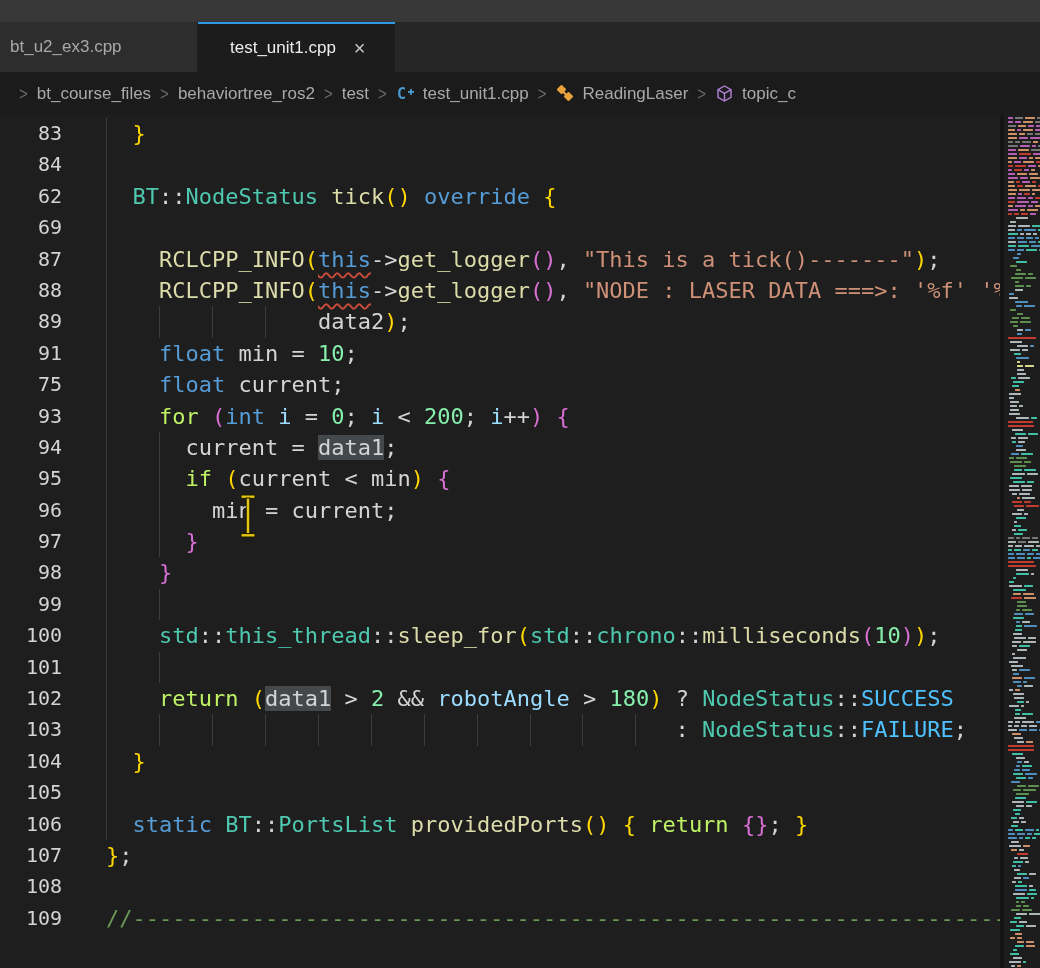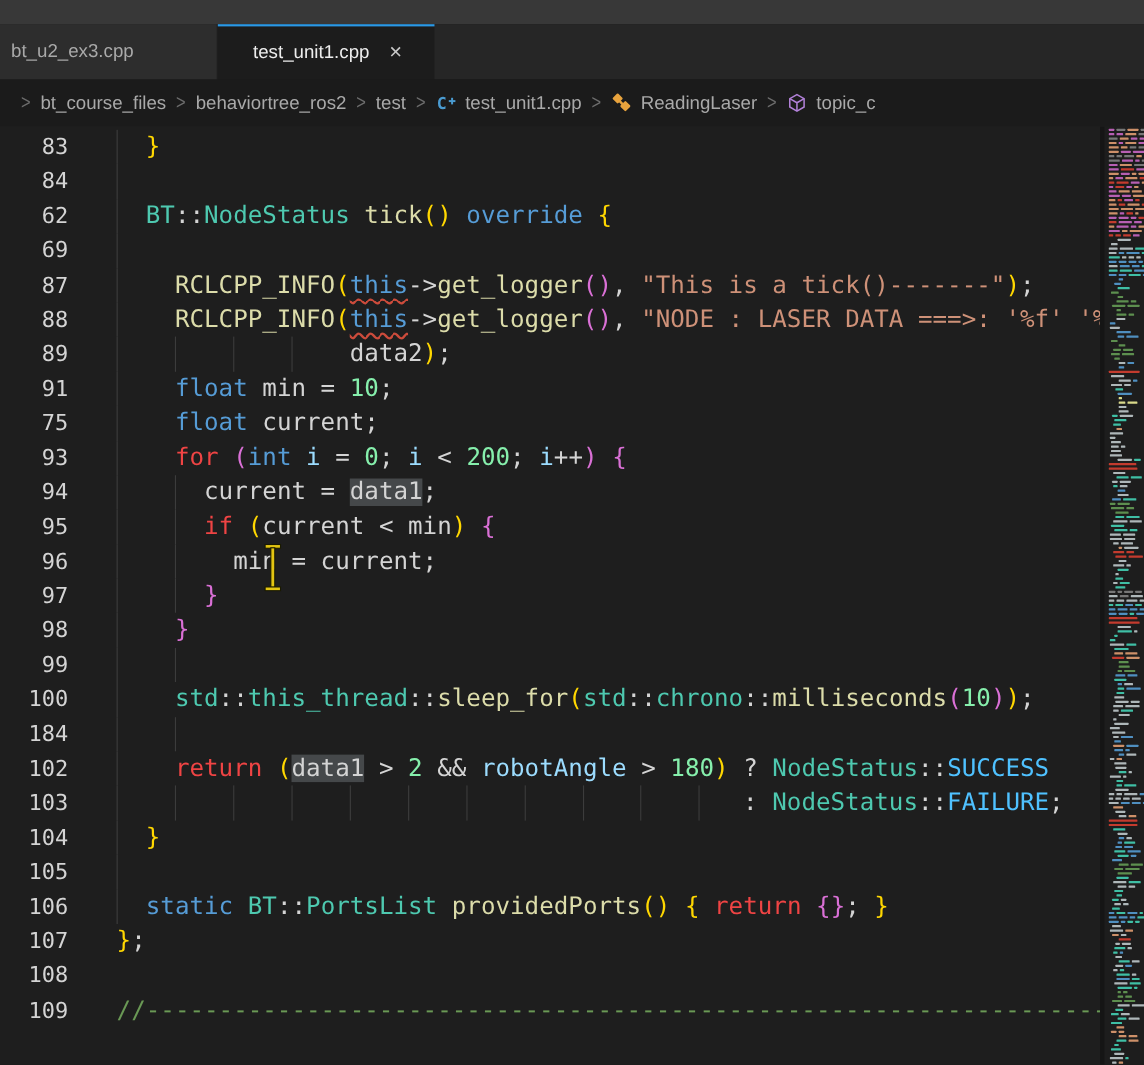--- a/index.html
+++ b/index.html
@@ -38,21 +38,21 @@
       font-size:20px;line-height:31.4px;}
   .cl{position:absolute;left:106px;top:0;margin:0;font:inherit;}
   .guide{position:absolute;top:0;bottom:0;width:1px;background:#3c3c3c;}
   
   .kw{color:#569CD6}.ct{color:#C586C0}.ty{color:#4EC9B0}.fn{color:#DCDCAA}
   .nu{color:#B5CEA8}.st{color:#CE9178}.vr{color:#9CDCFE}.cn{color:#4FC1FF}
   .b1{color:#FFD700}.b2{color:#DA70D6}.cm{color:#6A9955}
   .th{color:#569CD6;text-decoration:underline wavy #cc4b3b 1.5px;text-underline-offset:5px;}
   .hl{background:rgba(125,131,136,.42);}
   .row span{color:#d4d4d4;}
-  .row span.kw{color:#569CD6}.row span.ct{color:#ef4444}.row span.ty{color:#4EC9B0}
+  .row span.kw{color:#569CD6}.row span.ct{color:#bef264}.row span.ty{color:#4EC9B0}
   .row span.fn{color:#DCDCAA}.row span.nu{color:#86efac}.row span.st{color:#CE9178}
   .row span.vr{color:#9CDCFE}.row span.cn{color:#4FC1FF}.row span.b1{color:#FFD700}
   .row span.b2{color:#DA70D6}.row span.cm{color:#6A9955}
   .row span.th{color:#569CD6}
   
   .minimap{
     position:absolute;right:0;top:0;bottom:0;width:40px;
     background:#1d1d1d;border-left:4px solid #151515;box-sizing:border-box;
     padding:2px 0 0 4px;overflow:hidden;cursor:pointer;
   }
@@ -135,21 +135,21 @@
       <div class="row"><span class="ln">91</span><i class="guide" style="left: 106px;"></i><pre class="cl"><span>    </span><span class="kw">float</span><span> </span><span>min</span><span> = </span><span class="nu">10</span><span>;</span></pre></div>
       <div class="row"><span class="ln">75</span><i class="guide" style="left: 106px;"></i><pre class="cl"><span>    </span><span class="kw">float</span><span> </span><span>current</span><span>;</span></pre></div>
       <div class="row"><span class="ln">93</span><i class="guide" style="left: 106px;"></i><pre class="cl"><span>    </span><span class="ct">for</span><span> </span><span class="b2">(</span><span class="kw">int</span><span> </span><span class="vr">i</span><span> = </span><span class="nu">0</span><span>; </span><span class="vr">i</span><span> &lt; </span><span class="nu">200</span><span>; </span><span class="vr">i</span><span>++</span><span class="b2">)</span><span> </span><span class="b2">{</span></pre></div>
       <div class="row"><span class="ln">94</span><i class="guide" style="left: 106px;"></i><i class="guide" style="left: 158.944px;"></i><pre class="cl"><span>      </span><span>current</span><span> = </span><span class="hl">data1</span><span>;</span></pre></div>
       <div class="row"><span class="ln">95</span><i class="guide" style="left: 106px;"></i><i class="guide" style="left: 158.944px;"></i><pre class="cl"><span>      </span><span class="ct">if</span><span> </span><span class="b1">(</span><span>current</span><span> &lt; </span><span>min</span><span class="b1">)</span><span> </span><span class="b2">{</span></pre></div>
       <div class="row"><span class="ln">96</span><i class="guide" style="left: 106px;"></i><i class="guide" style="left: 158.944px;"></i><pre class="cl"><span>        </span><span>min</span><span> = </span><span>current</span><span>;</span></pre></div>
       <div class="row"><span class="ln">97</span><i class="guide" style="left: 106px;"></i><i class="guide" style="left: 158.944px;"></i><pre class="cl"><span>      </span><span class="b2">}</span></pre></div>
       <div class="row"><span class="ln">98</span><i class="guide" style="left: 106px;"></i><pre class="cl"><span>    </span><span class="b2">}</span></pre></div>
       <div class="row"><span class="ln">99</span><i class="guide" style="left: 106px;"></i><i class="guide" style="left: 158.944px;"></i><pre class="cl"></pre></div>
       <div class="row"><span class="ln">100</span><i class="guide" style="left: 106px;"></i><pre class="cl"><span>    </span><span class="ty">std</span><span>::</span><span class="ty">this_thread</span><span>::</span><span class="fn">sleep_for</span><span class="b1">(</span><span class="ty">std</span><span>::</span><span class="ty">chrono</span><span>::</span><span class="fn">milliseconds</span><span class="b2">(</span><span class="nu">10</span><span class="b2">)</span><span class="b1">)</span><span>;</span></pre></div>
-      <div class="row"><span class="ln">184</span><i class="guide" style="left: 106px;"></i><i class="guide" style="left: 158.944px;"></i><pre class="cl"></pre></div>
+      <div class="row"><span class="ln">101</span><i class="guide" style="left: 106px;"></i><i class="guide" style="left: 158.944px;"></i><pre class="cl"></pre></div>
       <div class="row"><span class="ln">102</span><i class="guide" style="left: 106px;"></i><pre class="cl"><span>    </span><span class="ct">return</span><span> </span><span class="b1">(</span><span class="hl">data1</span><span> &gt; </span><span class="nu">2</span><span> &amp;&amp; </span><span class="vr">robotAngle</span><span> &gt; </span><span class="nu">180</span><span class="b1">)</span><span> ? </span><span class="ty">NodeStatus</span><span>::</span><span class="cn">SUCCESS</span></pre></div>
       <div class="row"><span class="ln">103</span><i class="guide" style="left: 106px;"></i><i class="guide" style="left: 158.944px;"></i><i class="guide" style="left: 211.888px;"></i><i class="guide" style="left: 264.832px;"></i><i class="guide" style="left: 317.776px;"></i><i class="guide" style="left: 370.72px;"></i><i class="guide" style="left: 423.664px;"></i><i class="guide" style="left: 476.608px;"></i><i class="guide" style="left: 529.552px;"></i><i class="guide" style="left: 582.496px;"></i><i class="guide" style="left: 635.44px;"></i><pre class="cl"><span>                                           </span><span>: </span><span class="ty">NodeStatus</span><span>::</span><span class="cn">FAILURE</span><span>;</span></pre></div>
       <div class="row"><span class="ln">104</span><i class="guide" style="left: 106px;"></i><pre class="cl"><span>  </span><span class="b1">}</span></pre></div>
       <div class="row"><span class="ln">105</span><i class="guide" style="left: 106px;"></i><pre class="cl"></pre></div>
       <div class="row"><span class="ln">106</span><i class="guide" style="left: 106px;"></i><pre class="cl"><span>  </span><span class="kw">static</span><span> </span><span class="ty">BT</span><span>::</span><span class="ty">PortsList</span><span> </span><span class="fn">providedPorts</span><span class="b1">(</span><span class="b1">)</span><span> </span><span class="b1">{</span><span> </span><span class="ct">return</span><span> </span><span class="b2">{</span><span class="b2">}</span><span>; </span><span class="b1">}</span></pre></div>
       <div class="row"><span class="ln">107</span><pre class="cl"><span class="b1">}</span><span>;</span></pre></div>
       <div class="row"><span class="ln">108</span><pre class="cl"></pre></div>
       <div class="row"><span class="ln">109</span><pre class="cl"><span class="cm">//------------------------------------------------------------------</span></pre></div>
     </div>
   <div class="minimap">

